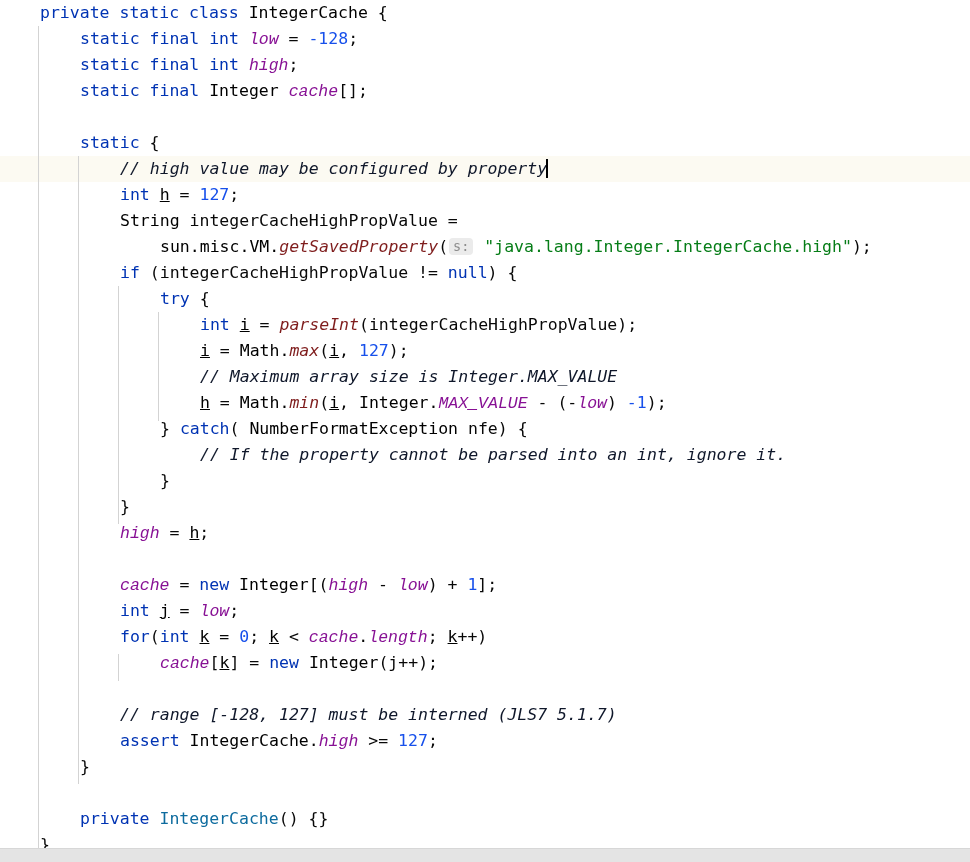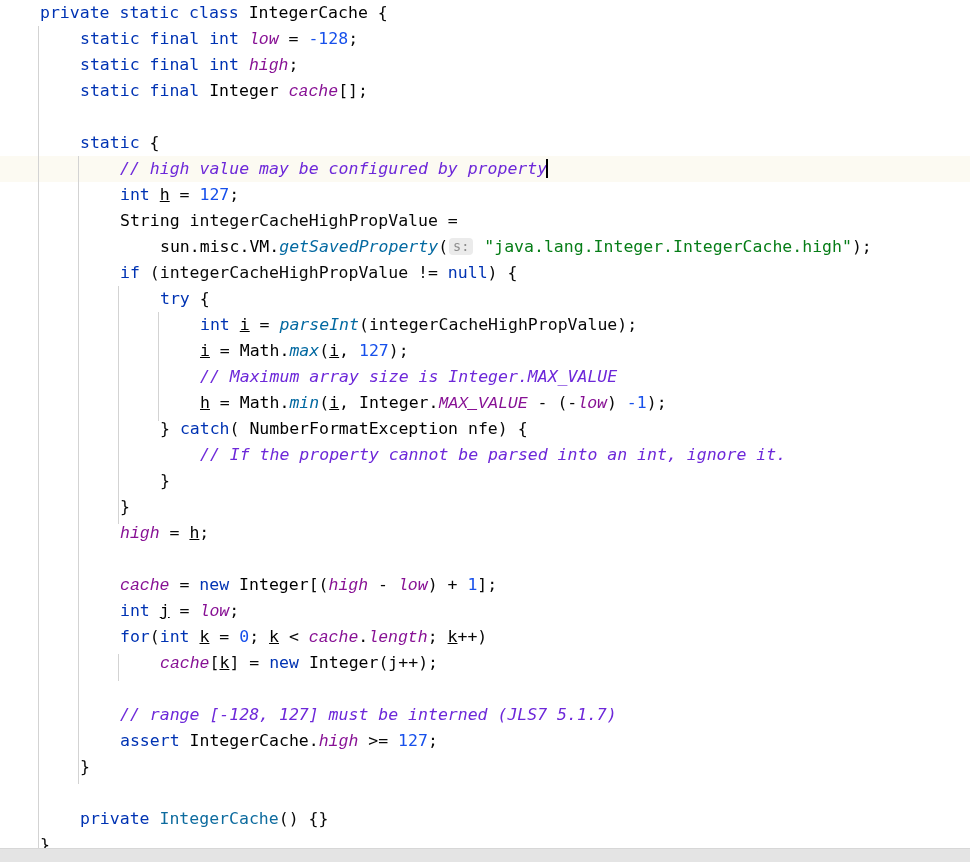--- a/index.html
+++ b/index.html
@@ -47,23 +47,23 @@
     top: 0;
     width: 1px;
     background: #d3d3d3;
     pointer-events: none;
   }
 
   
   .kw   { color: #0033b3; }           
   .num  { color: #1750eb; }           
   .str  { color: #067d17; }           
-  .cmt  { color: #6d28d9; font-style: italic; }  
+  .cmt  { color: #0f172a; font-style: italic; }  
   .fld  { color: #871094; font-style: italic; font-family: Liberation Mono, monospace; }  
-  .smth { color: #0369a1; font-style: italic; }  
+  .smth { color: #7f1d1d; font-style: italic; }  
   .lv   { color: #000000; text-decoration: underline; } 
   .cls  { color: #000000; }           
   .ctor { color: #0d6b9e; }           
   .pln  { color: #080808; }           
 
   
   .hint {
     display: inline-block;
     background: #ebebeb;
     color: #8c8c8c;

